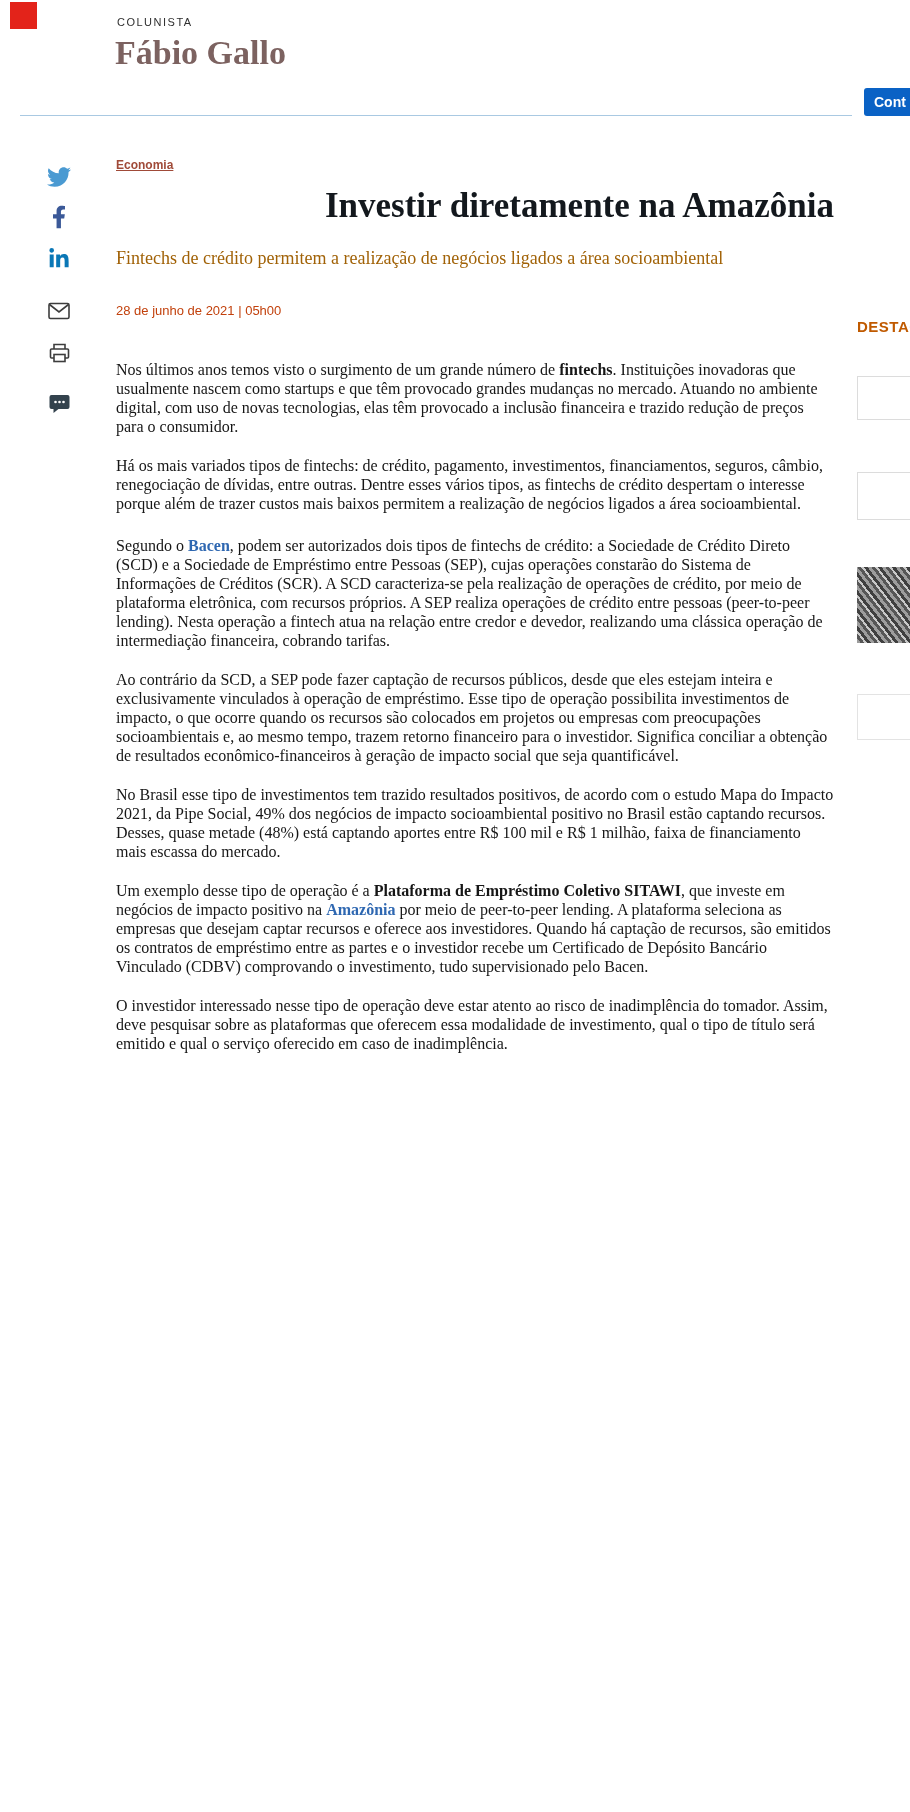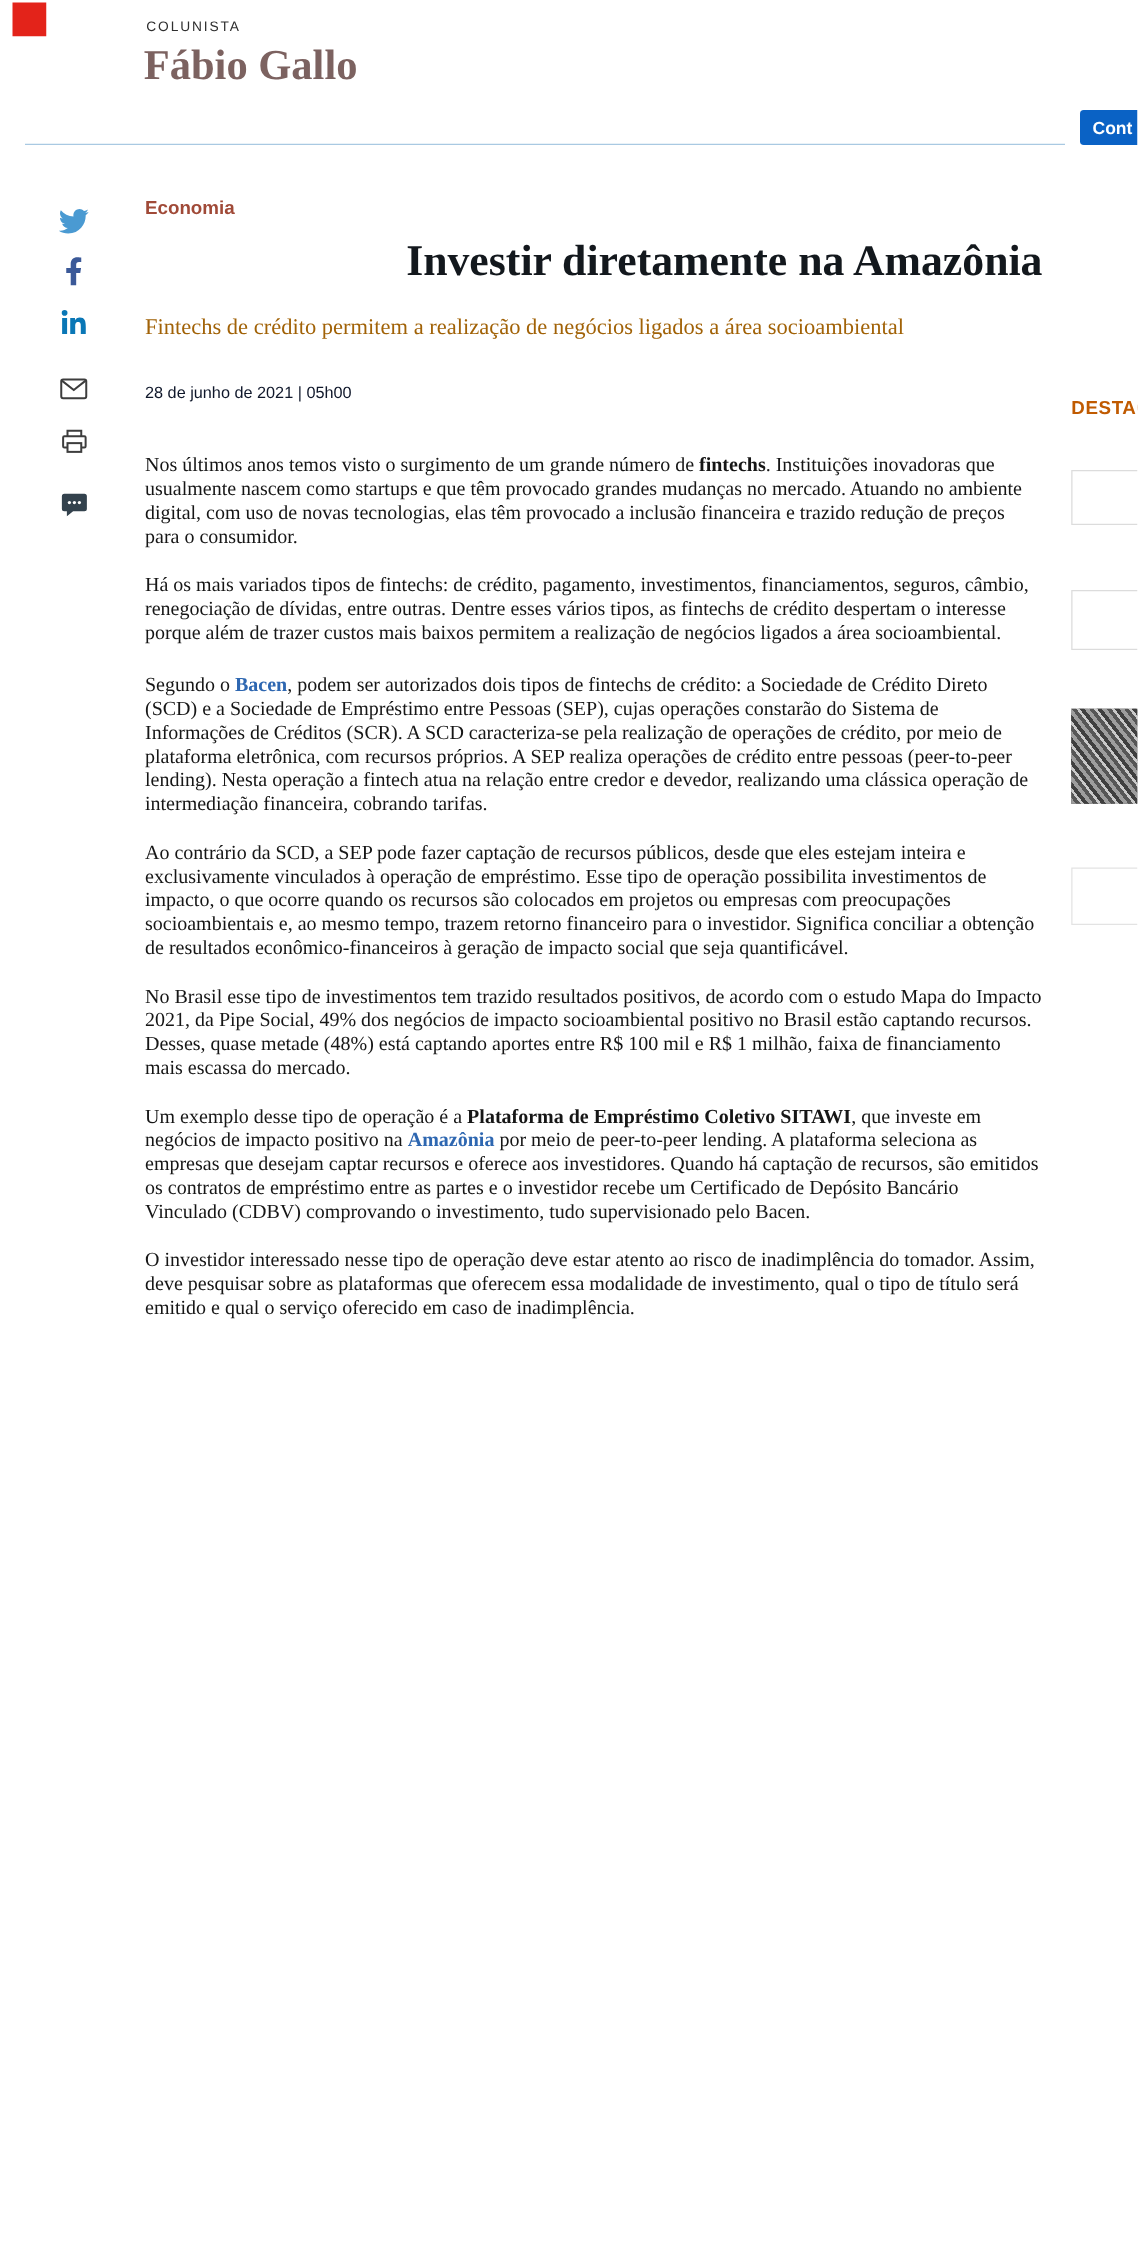--- a/index.html
+++ b/index.html
@@ -20,27 +20,27 @@
 
   
   .share-rail{position:absolute;left:42px;top:160px;width:40px;}
   .share-btn{position:absolute;left:0;width:34px;height:34px;background:transparent;border:none;
              padding:0;cursor:pointer;display:flex;align-items:center;justify-content:center;}
   .share-btn svg{display:block;}
   .sb-tw{top:0px;}  .sb-fb{top:40px;} .sb-li{top:82px;} .sb-ml{top:134px;} .sb-pr{top:176px;} .sb-cm{top:228px;}
 
   
   .main{position:absolute;left:116px;top:152px;width:718px;color:#181818;}
-  .section{display:inline-block;font-size:15px;font-weight:700;color:#a04a38;
-           margin:6px 0 4px 0;cursor:pointer;}
+  .section{display:inline-block;font-size:12px;font-weight:700;color:#a04a38;
+           text-decoration:underline;margin:6px 0 4px 0;cursor:pointer;}
   h1.title{margin:10px 0 22px 0;font-family:"Liberation Serif",serif;font-size:35px;
            line-height:1.15;font-weight:700;color:#13181d;text-align:right;}
   .deck{margin:0 0 34px 0;font-family:"Liberation Serif",serif;font-size:18px;color:#a16207;}
   .byline{font-size:14px;color:#2e2e2e;margin-bottom:5px;}
-  .date{font-size:13px;color:#0f172a;margin-bottom:42px;}
+  .date{font-size:13px;color:#c2410c;margin-bottom:42px;}
   p.body{margin:0 0 20px 0;font-family:"Liberation Serif",serif;font-size:16px;
          line-height:19px;color:#161616;}
   p.sp-lg{margin-top:23px;}
   p.sp-md{margin-top:16px;}
   p.body a.inline-link, p.body span.inline-link{color:#2e67b1;font-weight:700;text-decoration:none;cursor:pointer;}
   .footnote{margin-top:26px;font-family:"Liberation Serif",serif;font-size:16px;color:#222222;}
 
   
   .sidebar{position:absolute;left:857px;top:318px;width:220px;}
   .sidebar-title{font-size:15px;font-weight:700;letter-spacing:0.5px;color:#c05a00;}

